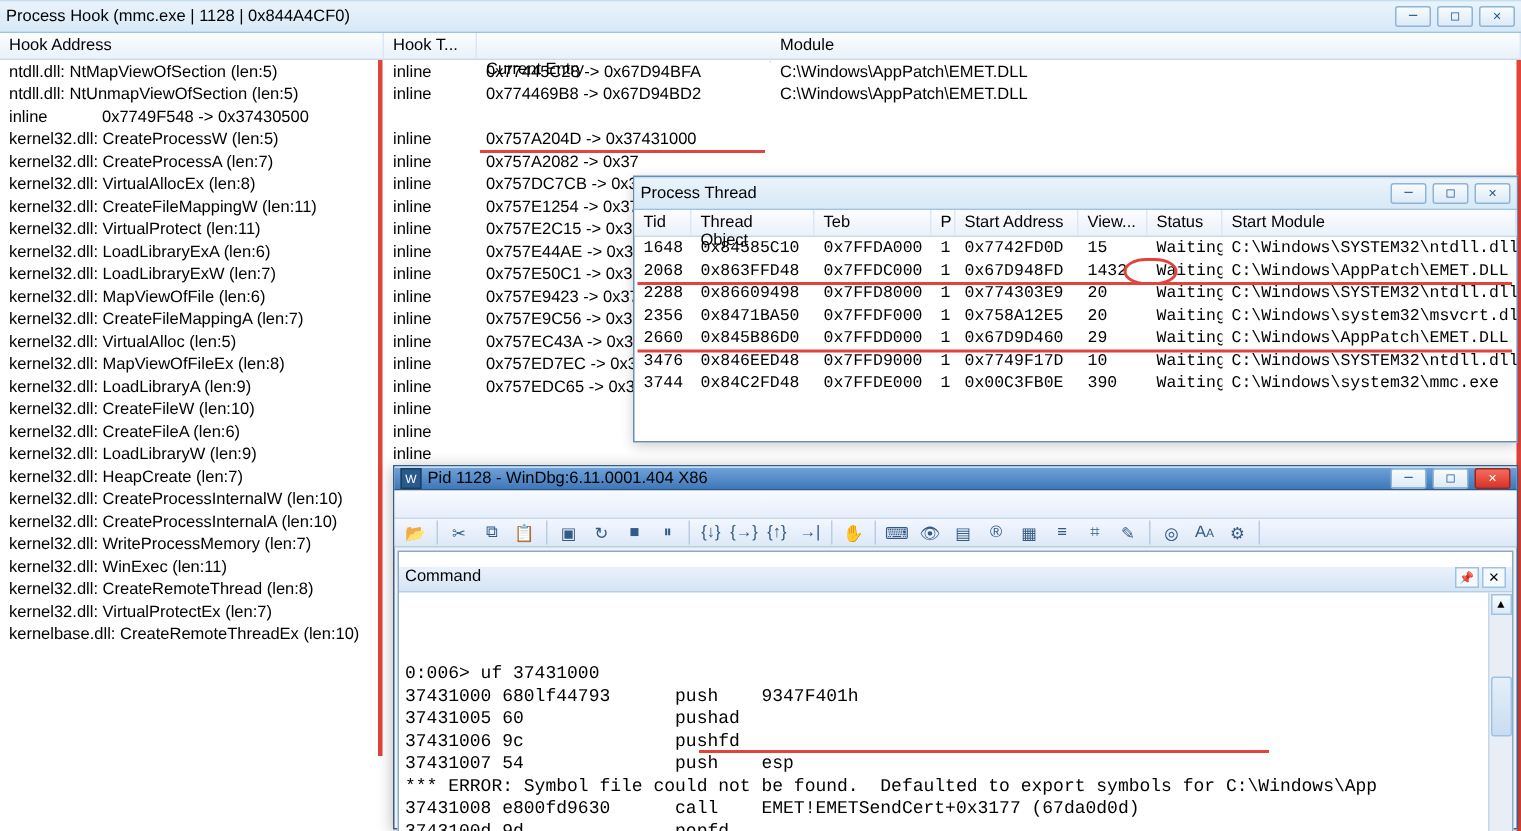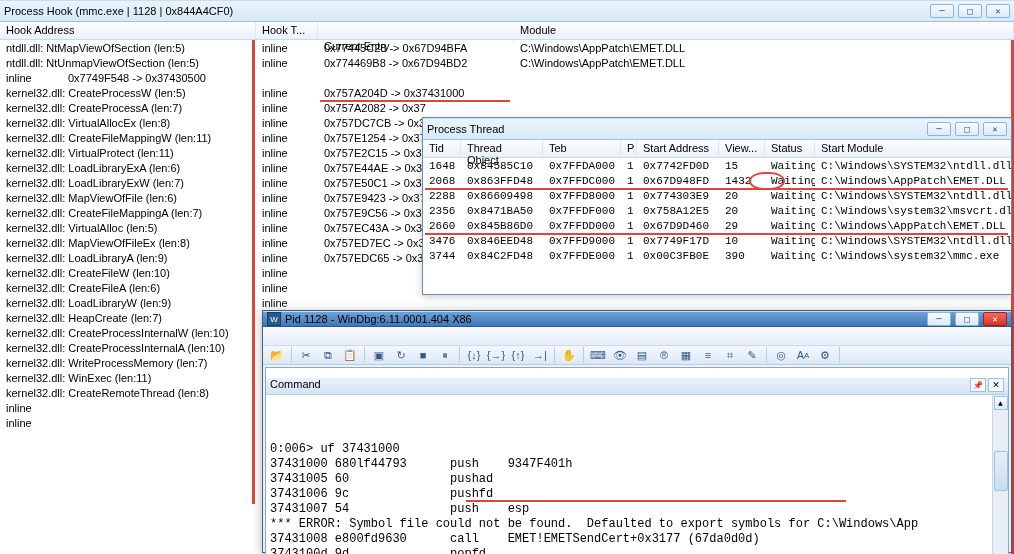--- a/index.html
+++ b/index.html
@@ -385,25 +385,27 @@
           <div class="c-entry"></div>
           <div class="c-module"></div>
         </div>
         <div class="row">
           <div class="c-addr">kernel32.dll: CreateRemoteThread (len:8)</div>
           <div class="c-type">inline</div>
           <div class="c-entry"></div>
           <div class="c-module"></div>
         </div>
         <div class="row">
-          <div class="c-type">inline</div>
-          <div class="c-entry"></div>
-          <div class="c-module"></div>
-        </div>
-        <div class="row">
+          <div class="c-addr">kernel32.dll: VirtualProtectEx (len:7)</div>
+          <div class="c-type">inline</div>
+          <div class="c-entry"></div>
+          <div class="c-module"></div>
+        </div>
+        <div class="row">
+          <div class="c-addr">kernelbase.dll: CreateRemoteThreadEx (len:10)</div>
           <div class="c-type">inline</div>
           <div class="c-entry"></div>
           <div class="c-module"></div>
         </div>
       </div>
     <div class="rows-redbar"></div>
 
     <div class="red-underline" style="left:320px; top:60px; width:190px;"></div>
   </div>
 </div>

